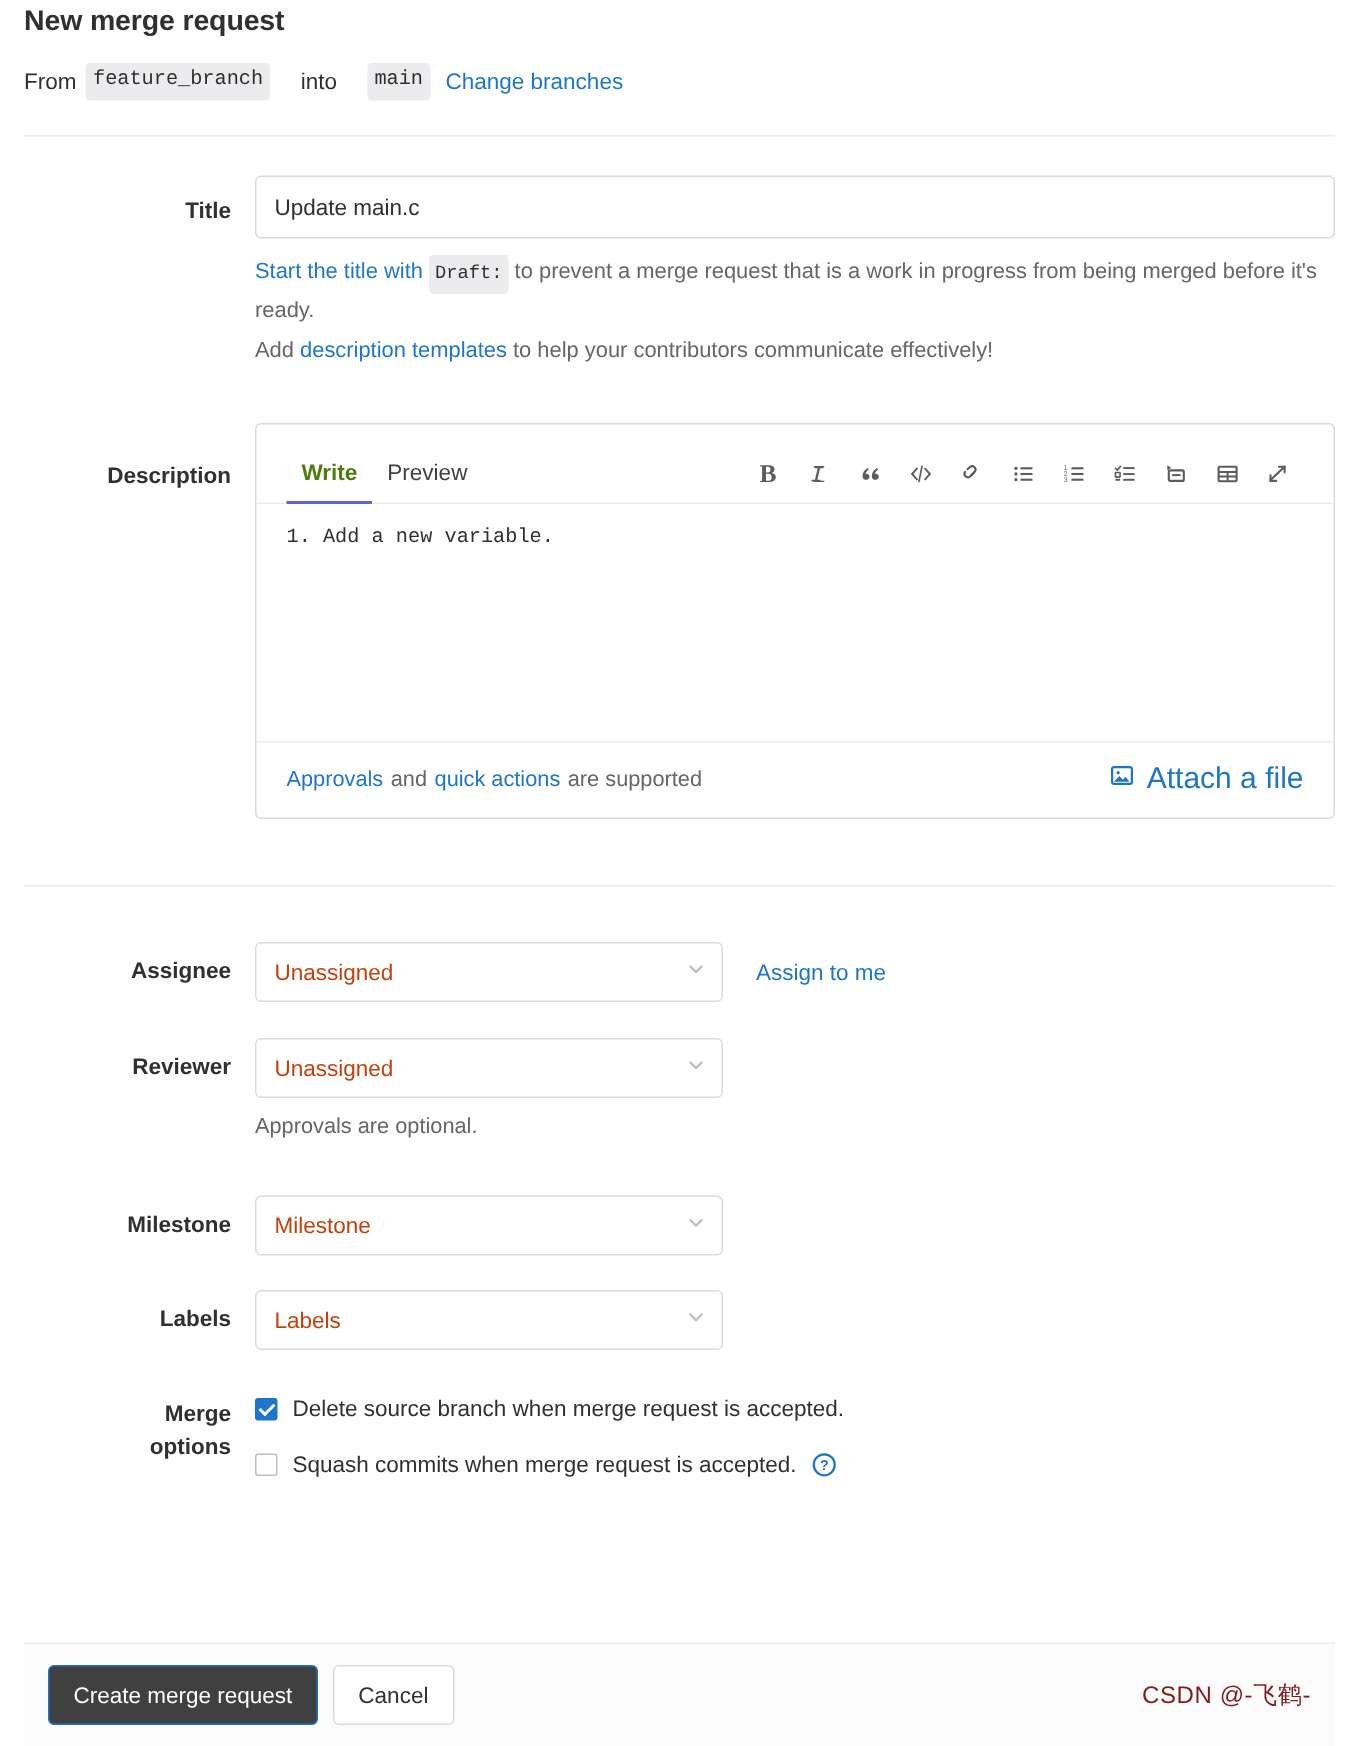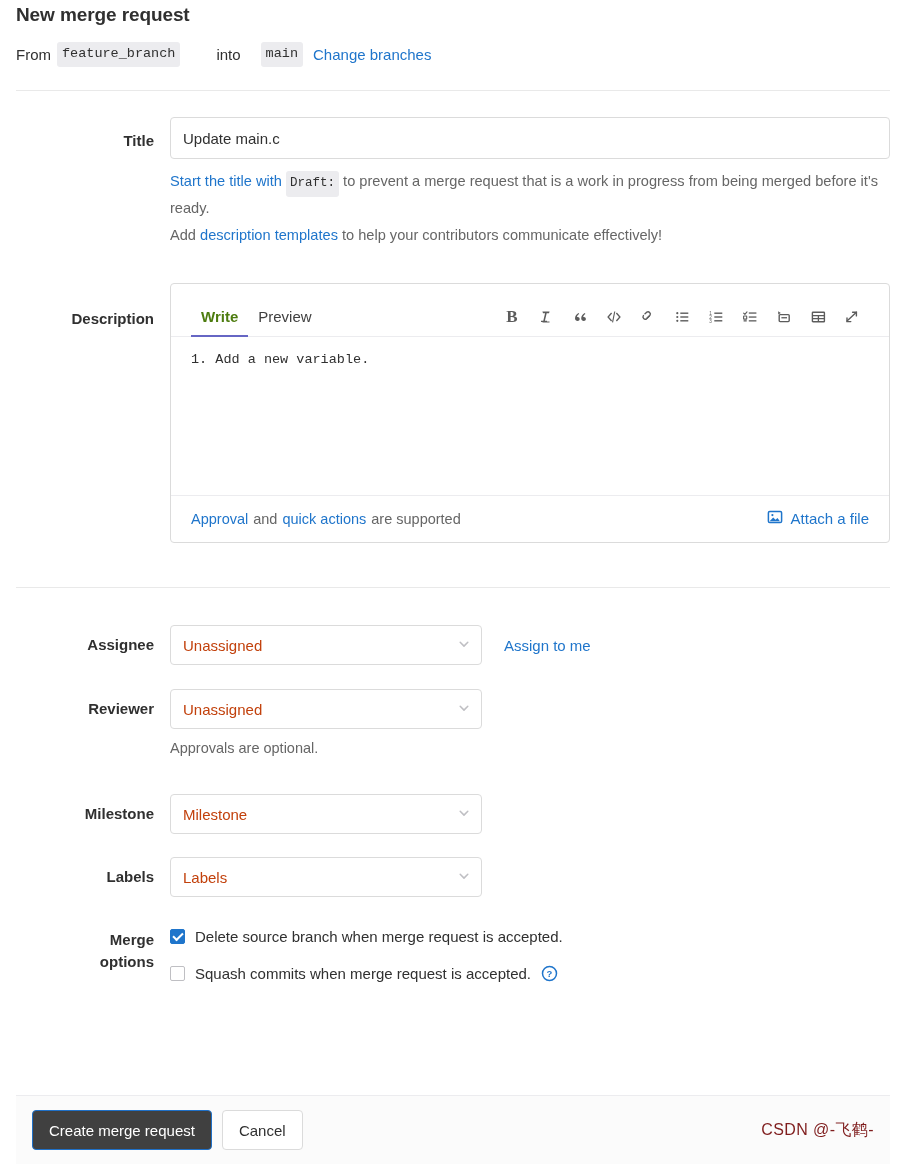--- a/index.html
+++ b/index.html
@@ -20,21 +20,21 @@
     letter-spacing: -0.1px;
     padding-top: 4px;
   }
   .hdr-sub {
     margin-top: 16px;
     font-size: 15px; color: #303030;
     display: flex; align-items: center; gap: 0px;
     line-height: 20px;
   }
   .hdr-sub .word { padding: 0 6px 0 0; }
-  .hdr-sub .word.mid { padding: 0 20px; margin-left: 16px; }
+  .hdr-sub .word.mid { padding: 0 20px; }
   .code-pill {
     background: #ececef; border-radius: 3px;
     font-family: "Liberation Mono", monospace;
     font-size: 13.5px; color: #303030;
     padding: 2px 5px 3px 5px; display: inline-block;
   }
   .link { color: #1f75cb; text-decoration: none; cursor: pointer; }
   .hdr-sub .link { font-size: 15px; margin-left: 10px; }
 
   .divider { border: 0; border-top: 1px solid #e9e9e9; margin: 0 16px; }
@@ -105,22 +105,22 @@
     font-size: 13.5px; color: #303030; line-height: 20px;
     white-space: pre-wrap;
   }
   .editor-foot {
     border-top: 1px solid #ececef;
     display: flex; align-items: center;
     padding: 13px 20px 14px 20px;
     font-size: 14.5px; color: #666;
   }
   .editor-foot .attach {
-    margin-left: auto; display: flex; align-items: center; gap: 8px;
-    color: #1f75cb; cursor: pointer; font-size: 15px;
+    margin-left: auto; display: flex; align-items: flex-end; gap: 8px;
+    color: #1f75cb; cursor: pointer; font-size: 20px;
   }
 
   
   .sel-wrap { position: relative; width: 312px; }
   .select {
     width: 312px; height: 40px;
     border: 1px solid #dbdbdb; border-radius: 4px;
     background: #fff; color: #c2410c;
     font-size: 15px; display: flex; align-items: center;
     padding: 0 12px; cursor: pointer;
@@ -331,21 +331,21 @@
                   <path d="M7.8 12.6H4v-3.7"></path>
                 </g>
               </svg>
             </div>
           </div>
         </div>
 
         <div class="editor-body">1. Add a new variable.</div>
 
         <div class="editor-foot">
-          <span class="link">Approval</span>
+          <span class="link">Approvals</span>
           <span style="padding:0 5px">and</span>
           <span class="link">quick actions</span>
           <span style="padding-left:5px">are supported</span>
           <span class="attach">
             <span>
               <svg width="16" height="16" viewBox="0 0 16 16">
                 <rect x="1.4" y="2.4" width="13.2" height="11.2" rx="1.4" fill="none" stroke="#1f75cb" stroke-width="1.5"></rect>
                 <circle cx="5.4" cy="6.1" r="1.1" fill="#1f75cb"></circle>
                 <path d="M2.6 12.2 6.2 8.4l2.3 2.4 2-1.9 2.4 3.3z" fill="#1f75cb"></path>
               </svg>

